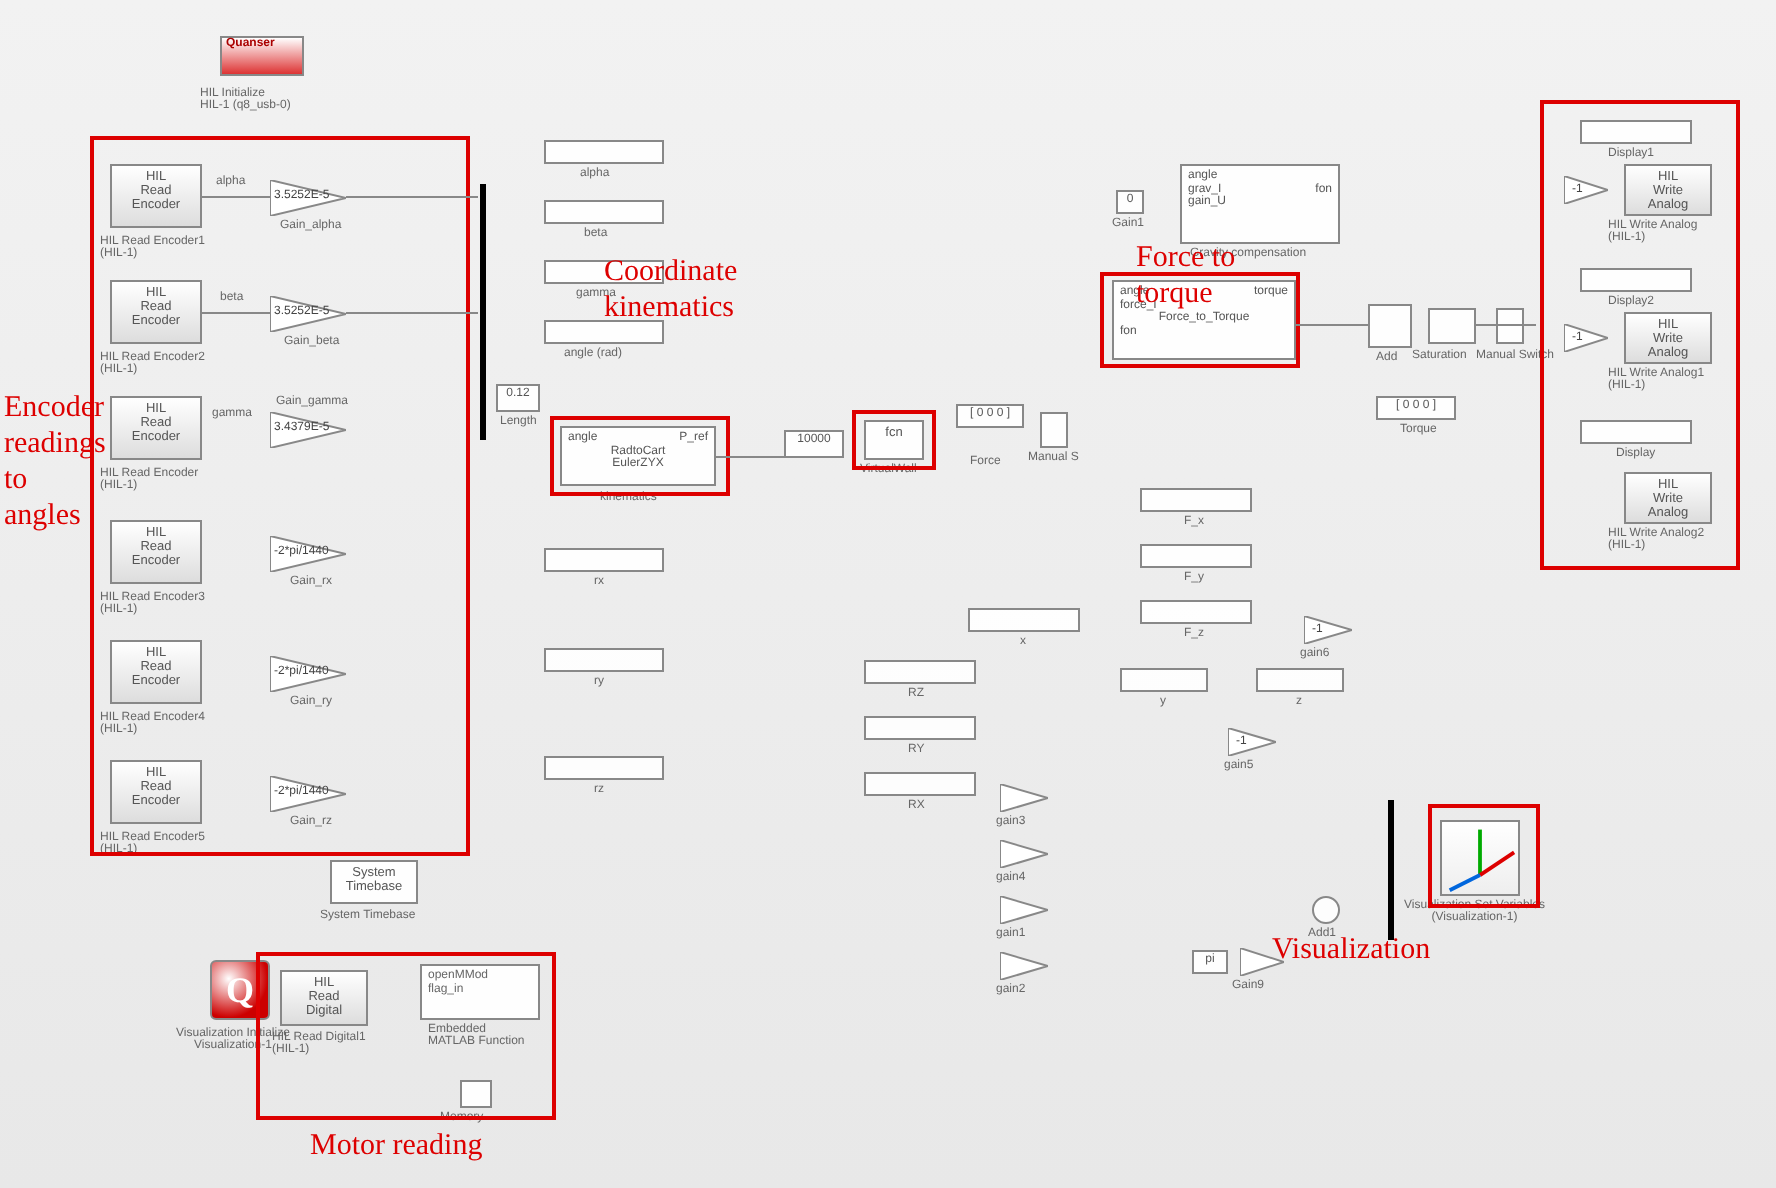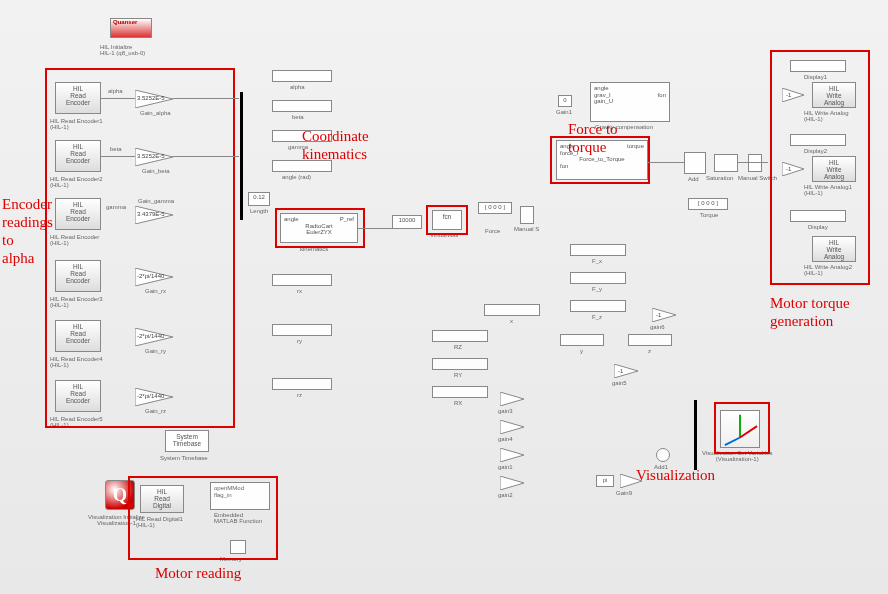--- a/index.html
+++ b/index.html
@@ -297,28 +297,26 @@
 <div class="redbox" style="left:275px;top:208px;width:90px;height:40px"></div>
 <div class="redbox" style="left:426px;top:205px;width:42px;height:30px"></div>
 <div class="redbox" style="left:550px;top:136px;width:100px;height:48px"></div>
 <div class="redbox" style="left:770px;top:50px;width:100px;height:235px"></div>
 <div class="redbox" style="left:714px;top:402px;width:56px;height:52px"></div>
 <div class="redbox" style="left:128px;top:476px;width:150px;height:84px"></div>
 
 <div class="annotation" style="left:2px;top:195px;white-space:pre">Encoder
 readings
 to
-alpha</div>
+angles</div>
 <div class="annotation" style="left:302px;top:127px;white-space:pre">Coordinate
 kinematics</div>
 <div class="annotation" style="left:568px;top:120px;white-space:pre">Force to
 torque</div>
 <div class="annotation" style="left:636px;top:466px">Visualization</div>
-<div class="annotation" style="left:770px;top:294px;white-space:pre">Motor torque
-generation</div>
 <div class="annotation" style="left:155px;top:564px">Motor reading</div>
 
 <div class="wire h" style="left:101px;top:98px;width:34px"></div>
 <div class="wire h" style="left:173px;top:98px;width:66px"></div>
 <div class="wire h" style="left:101px;top:156px;width:34px"></div>
 <div class="wire h" style="left:173px;top:156px;width:66px"></div>
 <div class="wire h" style="left:358px;top:228px;width:34px"></div>
 <div class="wire h" style="left:648px;top:162px;width:36px"></div>
 <div class="wire h" style="left:738px;top:162px;width:30px"></div>
 

